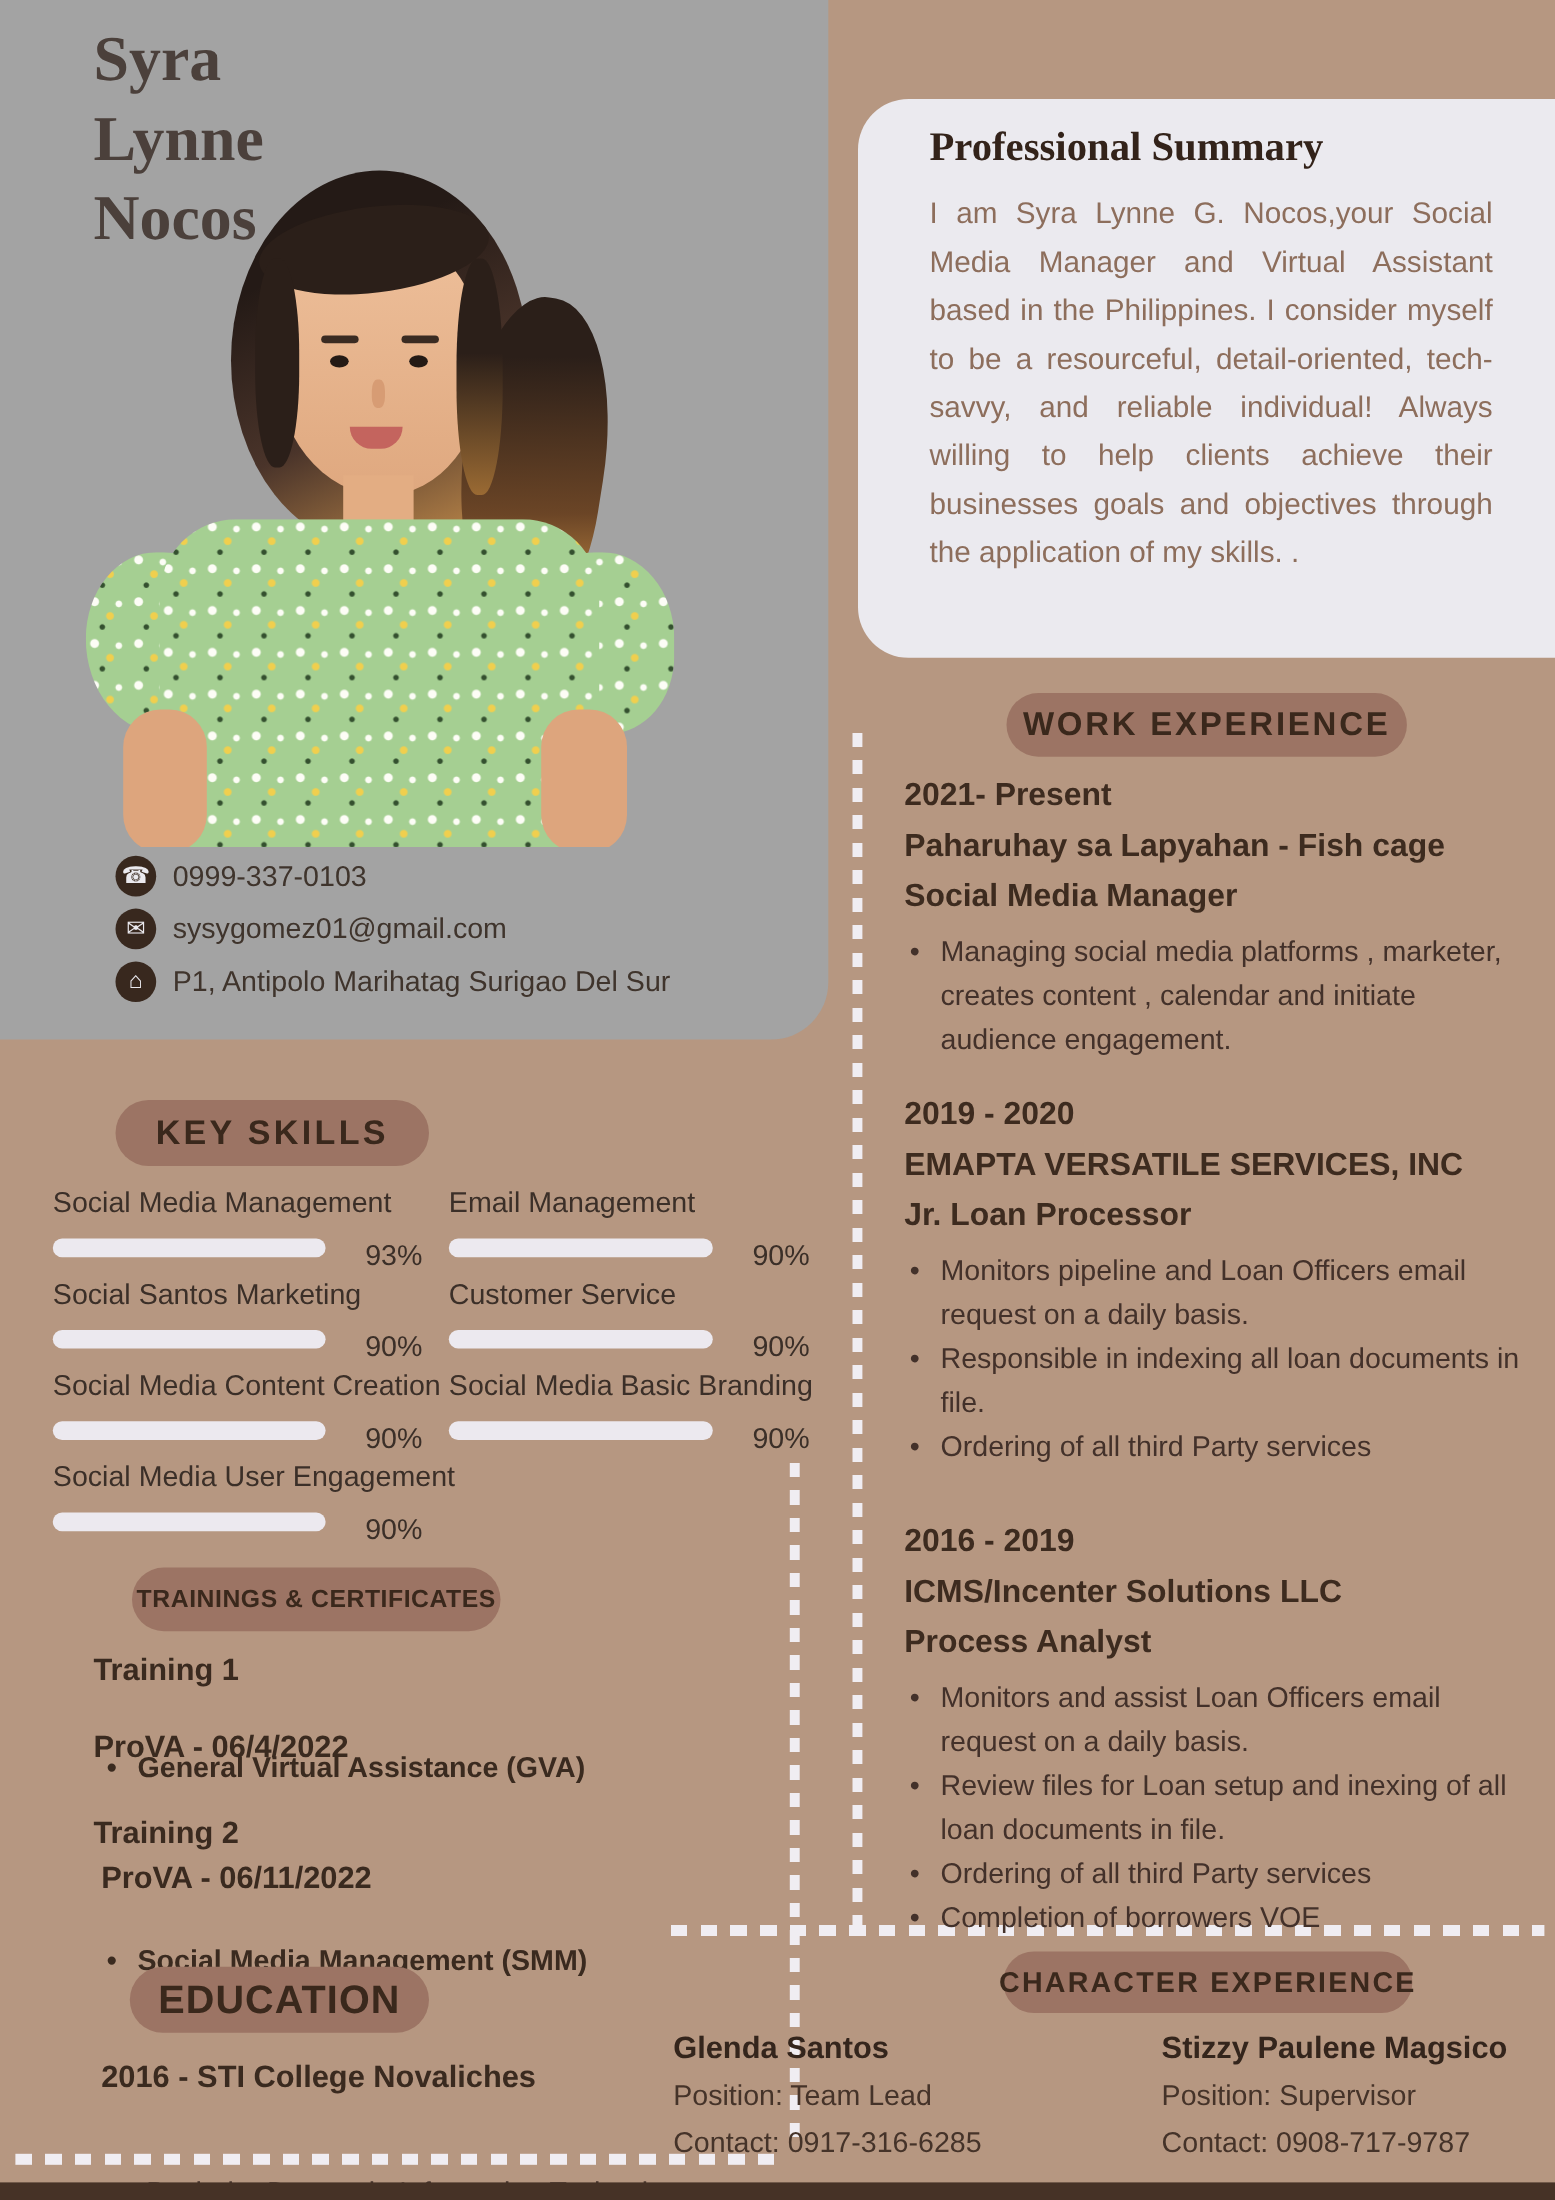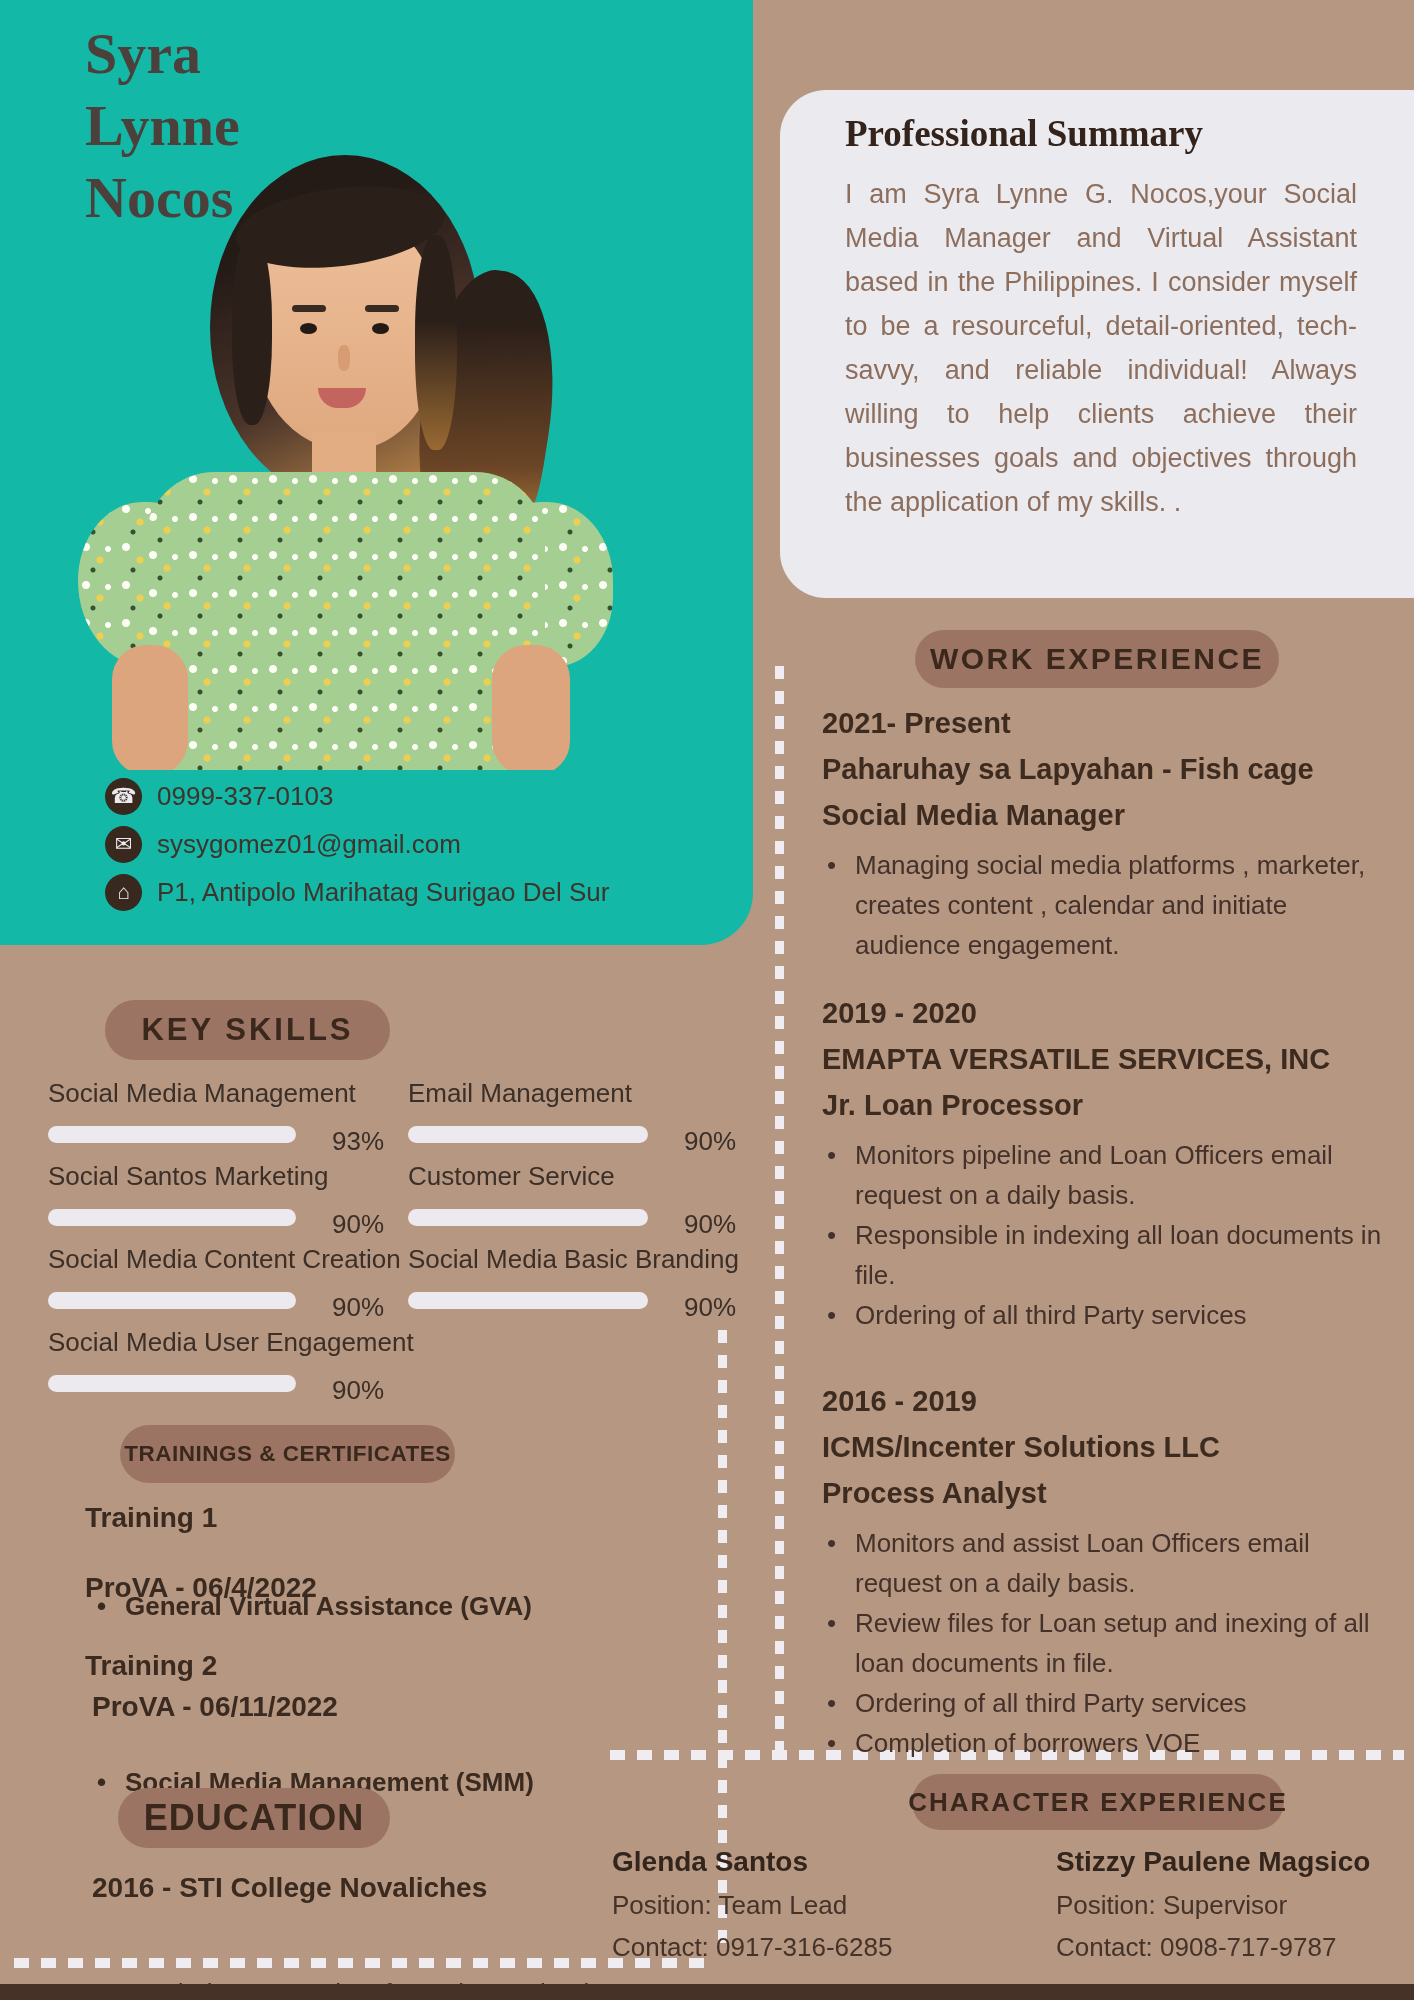--- a/index.html
+++ b/index.html
@@ -1,21 +1,21 @@
 <!DOCTYPE html>
 <html><head>
 <meta charset="utf-8">
 <style>
   html,body{margin:0;padding:0;}
   body{width:1414px;height:2000px;position:relative;overflow:hidden;
        background:#b69781;font-family:"Liberation Sans",sans-serif;}
   .abs{position:absolute;}
 
   
-  #left-panel{left:0;top:0;width:753px;height:945px;background:#14b8a6;
+  #left-panel{left:0;top:0;width:753px;height:945px;background:#a3a3a3;
               border-radius:0 0 52px 0;}
   #name-block{left:85px;top:18px;color:#4b403b;
               font-family:"Liberation Serif",serif;font-weight:bold;
               font-size:58px;line-height:72px;}
   
   #photo{left:60px;top:140px;width:620px;height:630px;overflow:hidden;}
   #photo div{position:absolute;}
   .hair-back{left:150px;top:15px;width:270px;height:345px;border-radius:50% 50% 46% 50%;
              background:linear-gradient(155deg,#241a16 25%,#43302а 55%,#4a342a 60%,#c08a4a 95%);}
   .hair-lock{left:360px;top:130px;width:130px;height:300px;border-radius:45% 55% 40% 60%;

